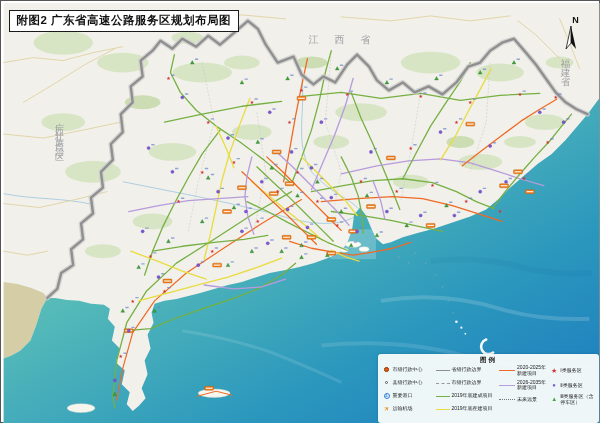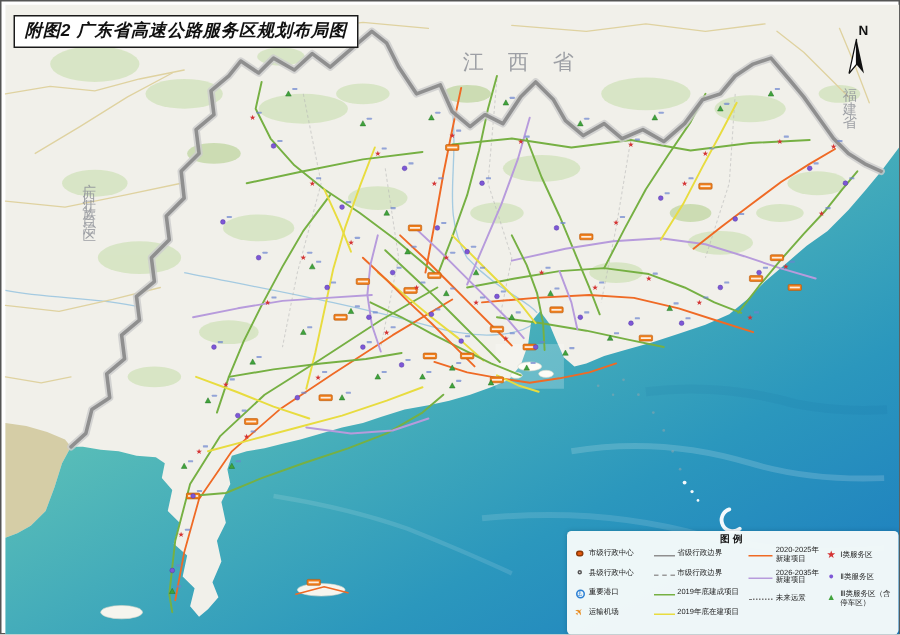--- a/index.html
+++ b/index.html
@@ -1,27 +1,27 @@
 <!DOCTYPE html>
 <html><head>
 <meta charset="utf-8">
 <style>
   html,body{margin:0;padding:0;}
   body{width:600px;height:423px;position:relative;font-family:"Liberation Sans","DejaVu Sans",sans-serif;overflow:hidden;background:#fff;}
   #frame{position:absolute;inset:0;border:1.5px solid #555;box-sizing:border-box;}
   #map-canvas{position:absolute;inset:1.5px;width:597px;height:420px;}
   svg{display:block;}
   
-  #title-box{position:absolute;left:6px;top:7px;background:#fff;border:1.3px solid #1a1a1a;padding:2px 7px 3px 7px;font-size:11.5px;font-weight:bold;color:#111;letter-spacing:.5px;white-space:nowrap;font-style:italic;}
+  #title-box{position:absolute;left:6px;top:7px;background:#fff;border:1.3px solid #1a1a1a;padding:2px 7px 3px 7px;font-size:11.5px;font-weight:bold;color:#111;letter-spacing:.5px;white-space:nowrap;}
   
   #compass{position:absolute;left:560px;top:13px;width:26px;text-align:center;}
   #compass .n{font-size:9px;font-weight:bold;color:#111;line-height:9px;}
   
   .prov-label{position:absolute;color:#8f9299;opacity:.85;}
-  #label-jiangxi{left:306px;top:30px;font-size:14px;letter-spacing:16px;}
+  #label-jiangxi{left:306px;top:30px;font-size:10px;letter-spacing:16px;}
   #label-fujian{left:556px;top:48px;font-size:9.5px;writing-mode:vertical-rl;letter-spacing:9px;}
   #label-guangxi{left:50px;top:112px;font-size:9px;writing-mode:vertical-rl;letter-spacing:5px;}
   
   #legend{position:absolute;left:375px;top:351px;width:221px;height:69px;background:rgba(247,251,250,.96);border-radius:3px;box-shadow:0 0 3px rgba(0,40,60,.25);box-sizing:border-box;padding:2px 4px 2px 5px;}
   #legend .lg-title{text-align:center;font-size:6.5px;font-weight:bold;color:#111;letter-spacing:2px;line-height:8px;}
   #legend .lg-cols{display:flex;}
   .lg-col{display:flex;flex-direction:column;}
   .lg-colA{width:55px;}
   .lg-colB{width:66px;}
   .lg-colC{width:53px;}

